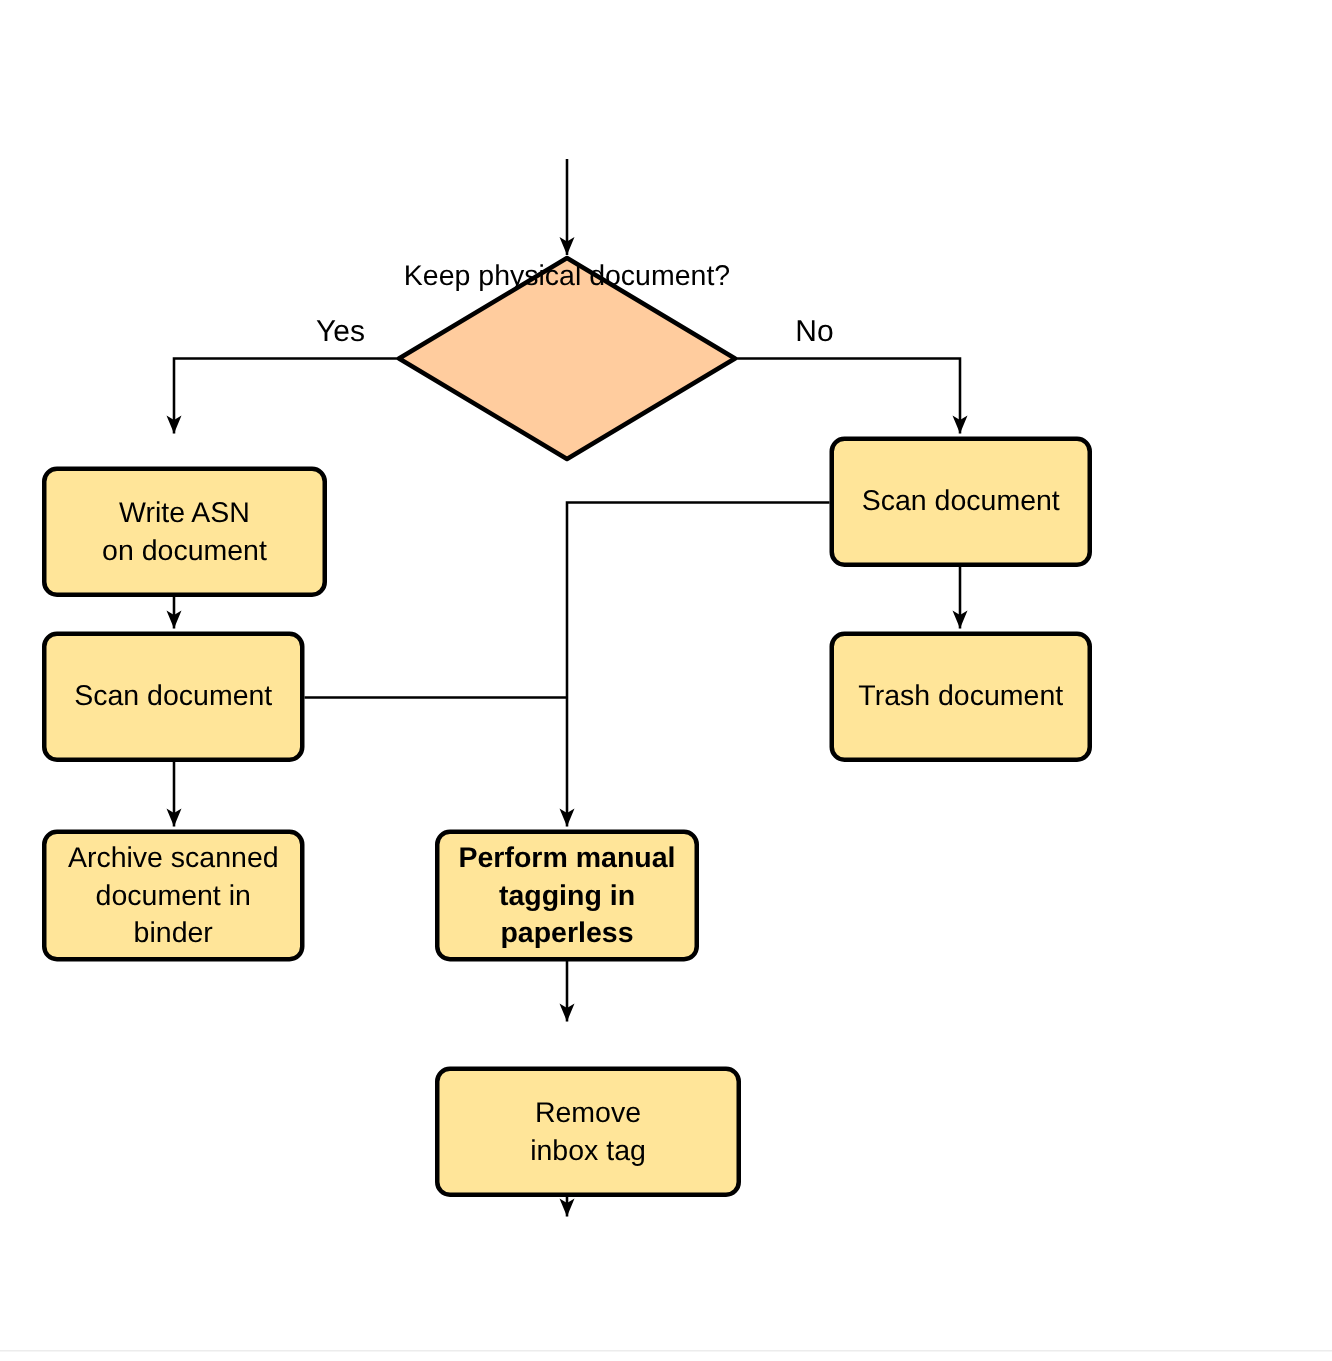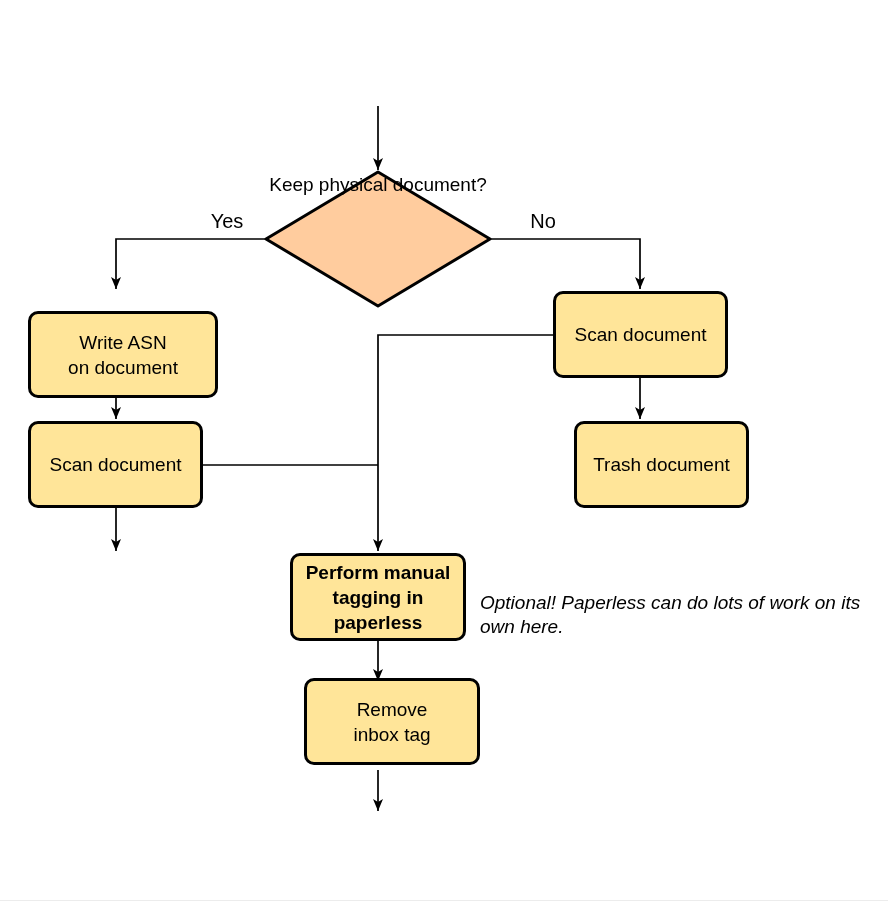--- a/index.html
+++ b/index.html
@@ -82,23 +82,23 @@
     width: 888px; height: 1px;
     background: #ececec;
   }
 
   
   .n-start       { left: 289px; top: 17px;  width: 178px; height: 89px; }
   .n-write-asn   { left: 28px;  top: 291px; width: 190px; height: 87px; margin-top: 20px; }
   .n-scan-left   { left: 28px;  top: 421px; width: 175px; height: 87px; }
   .n-archive     { left: 28px;  top: 553px; width: 175px; height: 88px; }
   .n-scan-right  { left: 553px; top: 291px; width: 175px; height: 87px; }
-  .n-trash       { left: 574px; top: 421px; width: 175px; height: 87px; }
+  .n-trash       { left: 553px; top: 421px; width: 175px; height: 87px; }
   .n-tagging     { left: 290px; top: 553px; width: 176px; height: 88px; font-weight: bold; }
-  .n-remove      { left: 290px; top: 678px; width: 176px; height: 87px; margin-left: 14px; }
+  .n-remove      { left: 290px; top: 711px; width: 204px; height: 87px; }
   .n-end         { left: 289px; top: 813px; width: 178px; height: 85px; }
   .n-decision    { left: 266px; top: 172px; width: 224px; height: 134px; }
   .l-yes         { left: 204px; top: 210px; width: 46px; }
   .l-no          { left: 520px; top: 210px; width: 46px; }
 </style>
 </head>
 <body>
 
 <div class="canvas">
 
@@ -134,36 +134,40 @@
 
   <div class="node process n-write-asn">
     <span class="label">Write ASN
 on document</span>
   </div>
 
   <div class="node process n-scan-left">
     <span class="label">Scan document</span>
   </div>
 
+  <div class="node process n-archive">
+    <span class="label">Archive scanned
+document in
+binder</span>
+  </div>
 
   <div class="node process n-scan-right">
     <span class="label">Scan document</span>
   </div>
 
   <div class="node process n-trash">
     <span class="label">Trash document</span>
   </div>
 
   <div class="node process n-tagging">
     <span class="label">Perform manual
 tagging in
 paperless</span>
   </div>
 
-  <div class="annotation">Optional! Paperless can do lots of work on its own here.</div>
 
   <div class="node process n-remove">
     <span class="label">Remove
 inbox tag</span>
   </div>
 
 
   <div class="bottom-rule"></div>
 </div>
 

